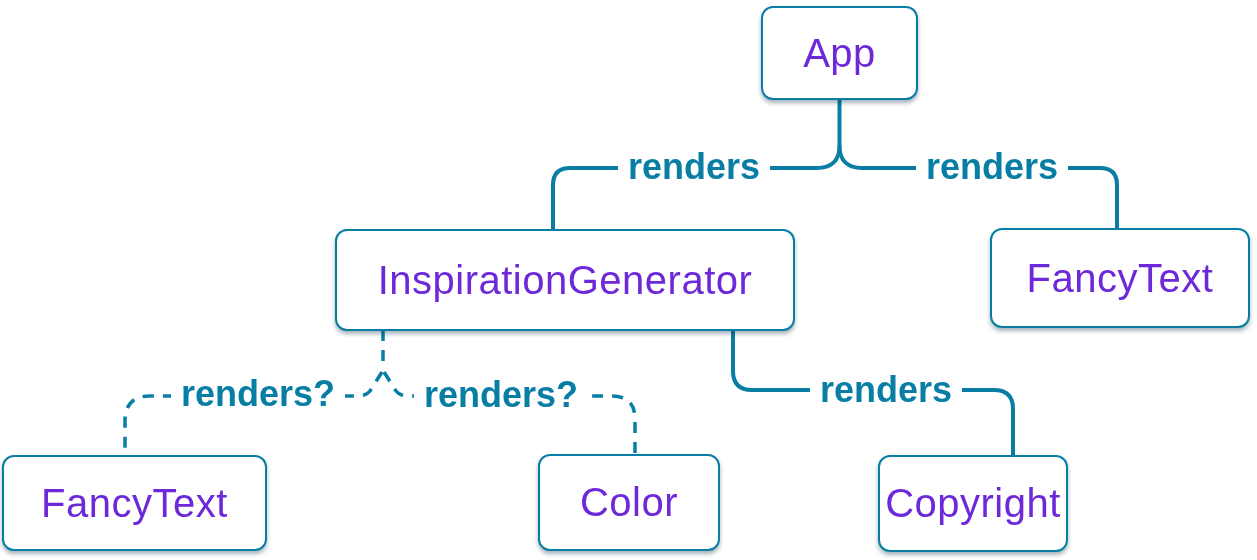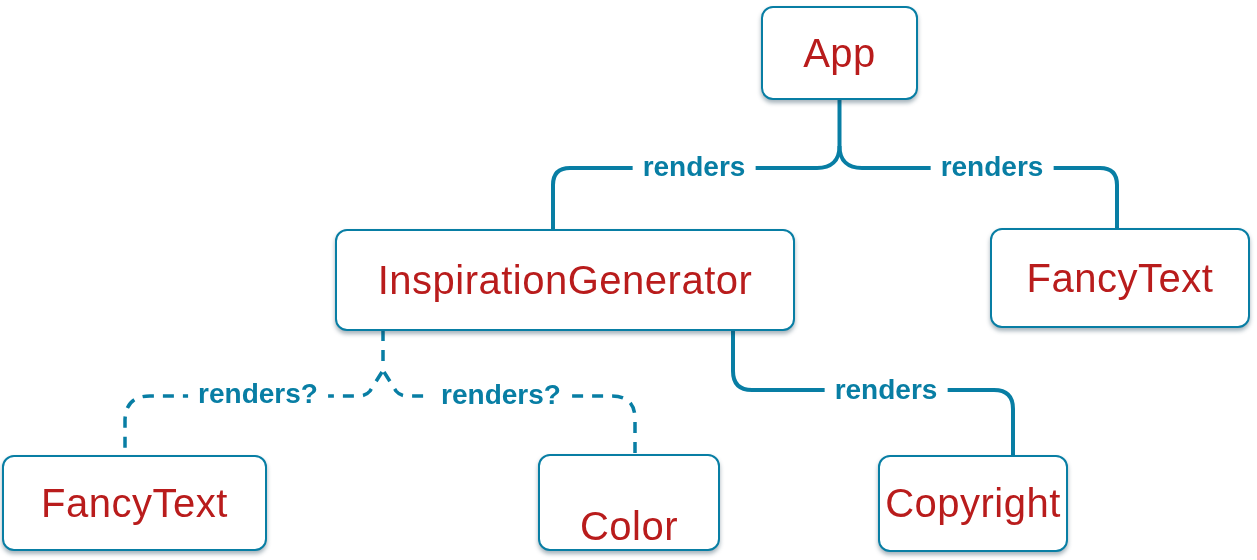--- a/index.html
+++ b/index.html
@@ -36,34 +36,34 @@
   }
   .node {
     position: absolute;
     display: flex;
     align-items: center;
     justify-content: center;
     background: #ffffff;
     border: 2px solid #087EA4;
     border-radius: 12px;
     box-shadow: 0 3px 4px rgba(20, 55, 75, 0.38);
-    color: #b91c1c;
+    color: #6d28d9;
     font-size: 40px;
     font-weight: 500;
     letter-spacing: 0.5px;
     white-space: nowrap;
     box-sizing: border-box;
   }
   .edge-label {
     position: absolute;
     transform: translate(-50%, -50%);
     background: #ffffff;
     padding: 2px 10px;
     color: #087EA4;
-    font-size: 28px;
+    font-size: 36px;
     font-weight: 700;
     white-space: nowrap;
     line-height: 1.1;
   }
 </style>
 </head>
 <body>
 
 <div class="canvas">
 
@@ -99,21 +99,21 @@
   </div>
 
   <div class="node" style="left:990px; top:228px; width:260px; height:100px;">
     <span>FancyText</span>
   </div>
 
   <div class="node" style="left:2px; top:455px; width:265px; height:96px;">
     <span>FancyText</span>
   </div>
 
-  <div class="node" style="left:538px; top:454px; width:182px; height:97px;align-items:flex-end;">
+  <div class="node" style="left:538px; top:454px; width:182px; height:97px;">
     <span>Color</span>
   </div>
 
   <div class="node" style="left:878px; top:455px; width:190px; height:97px;">
     <span>Copyright</span>
   </div>
 
 </div>
 
 </body></html>

